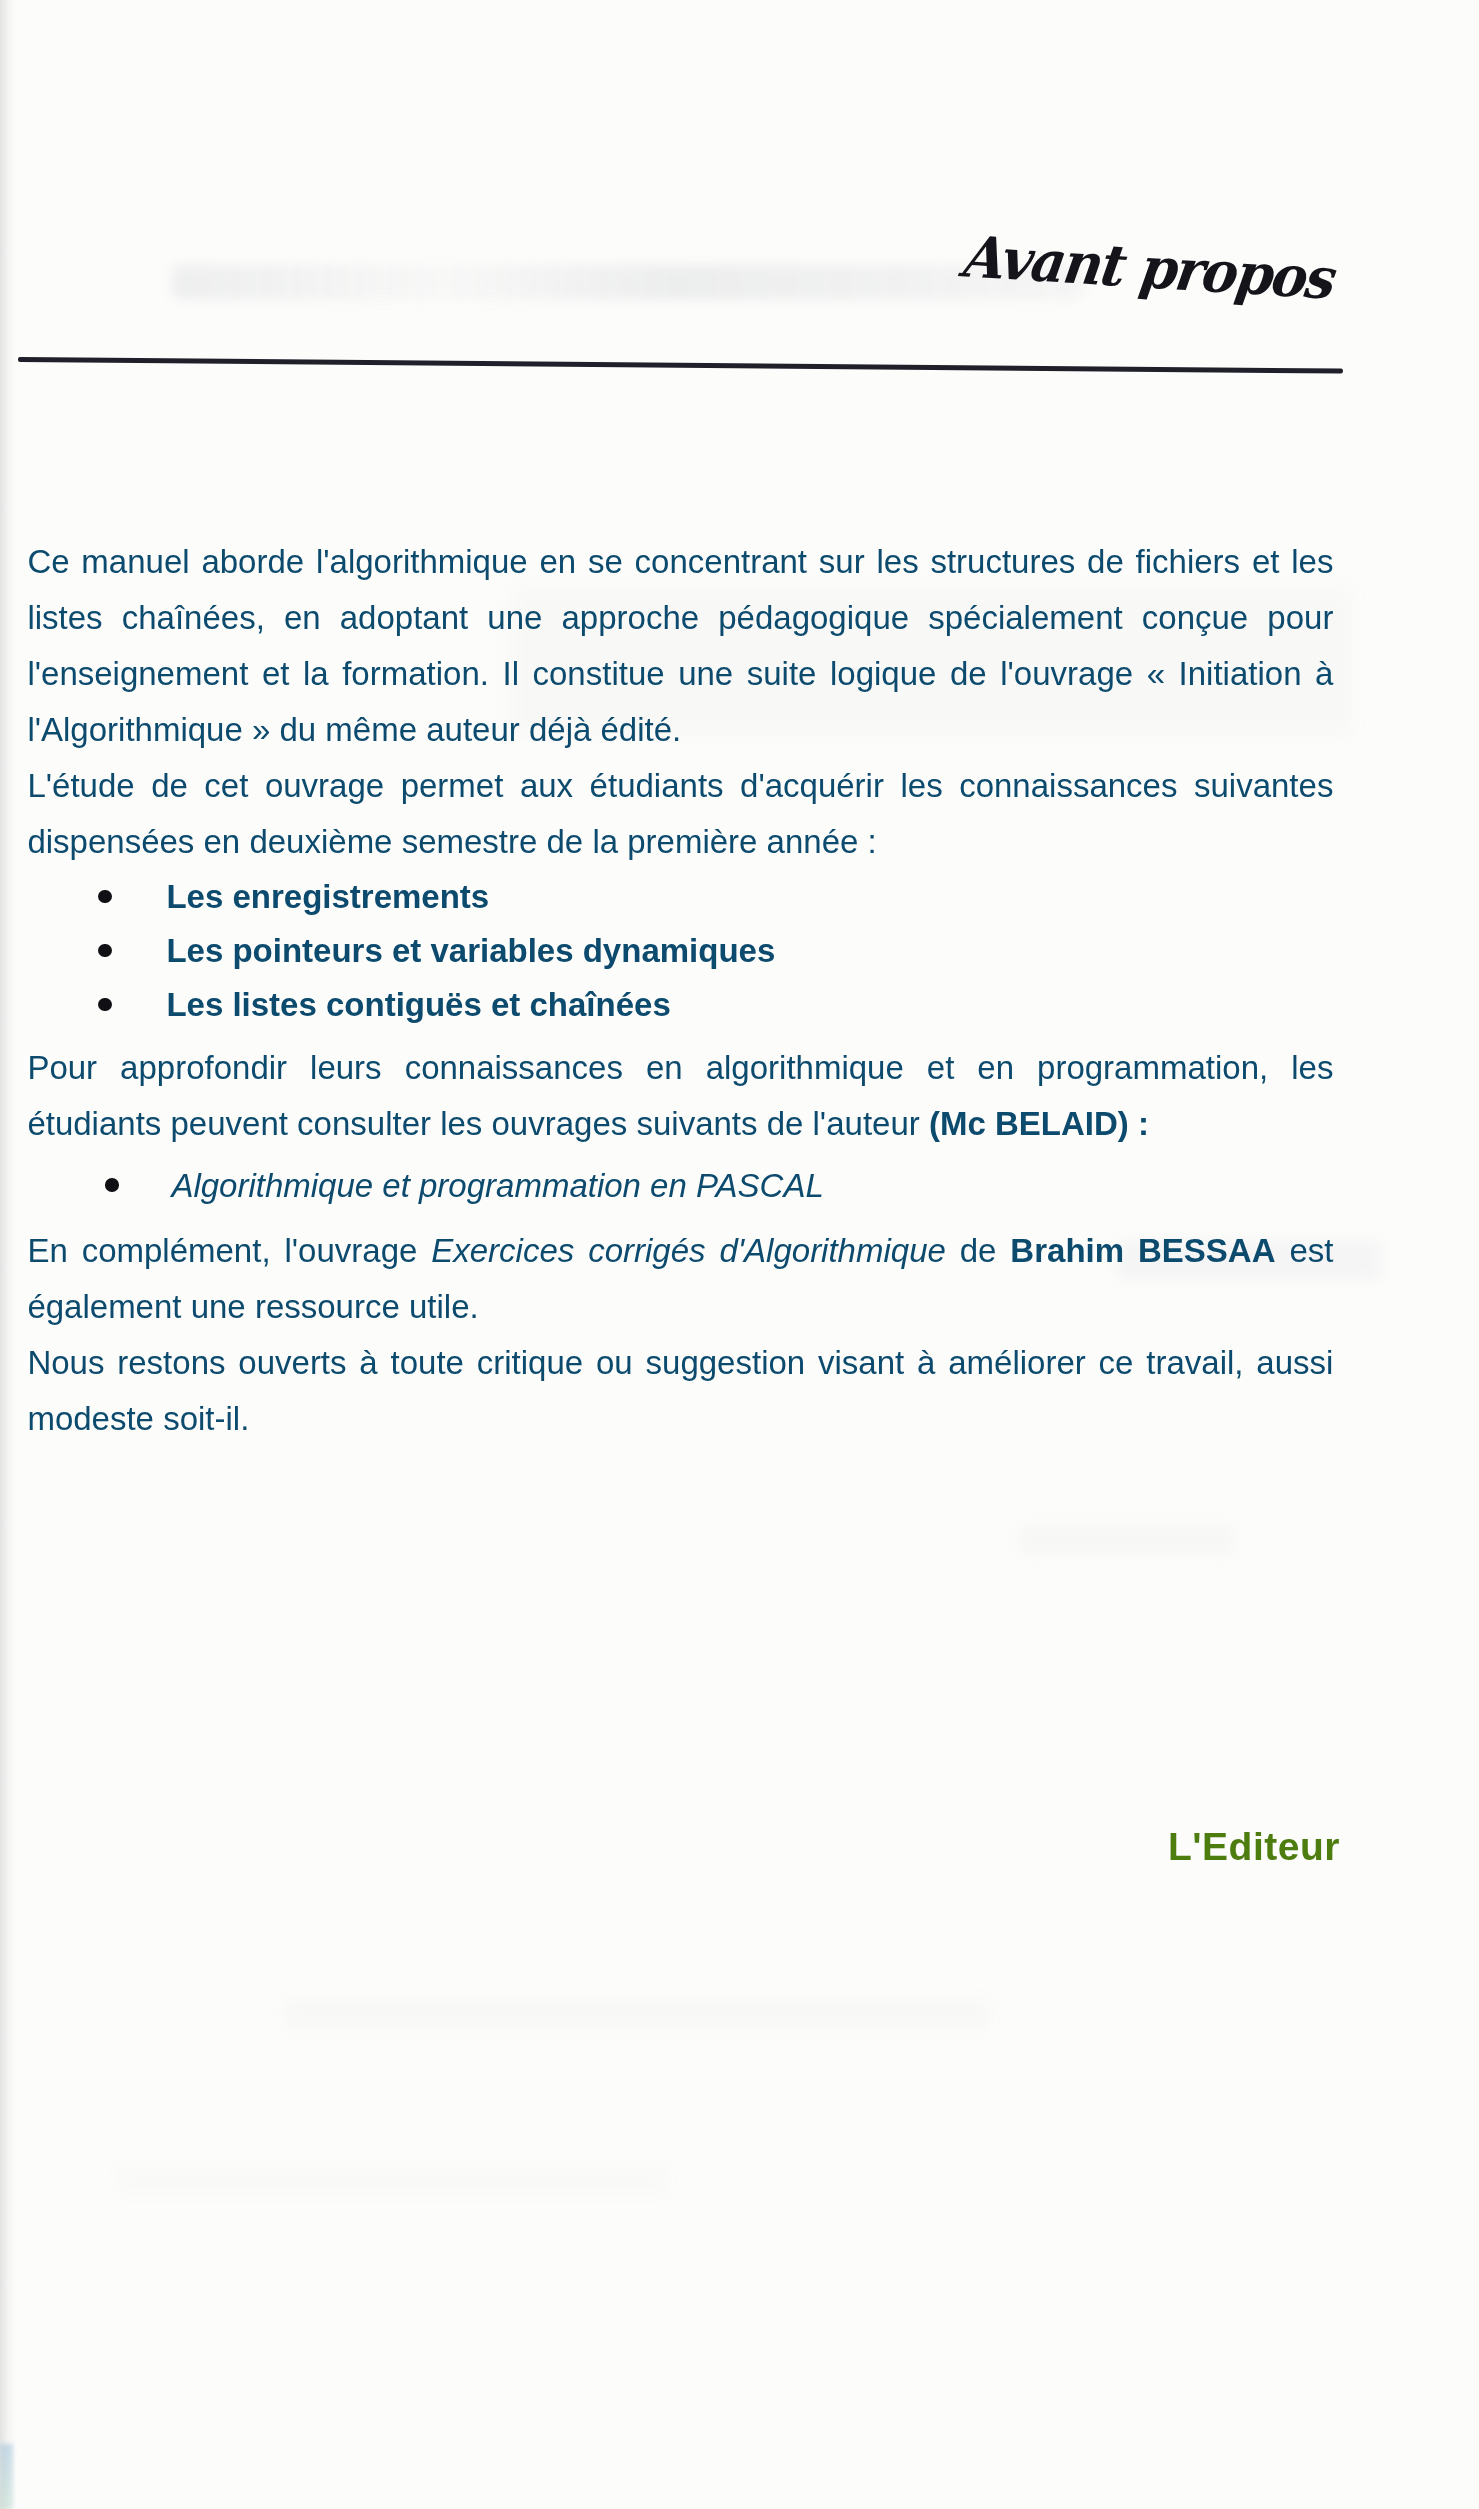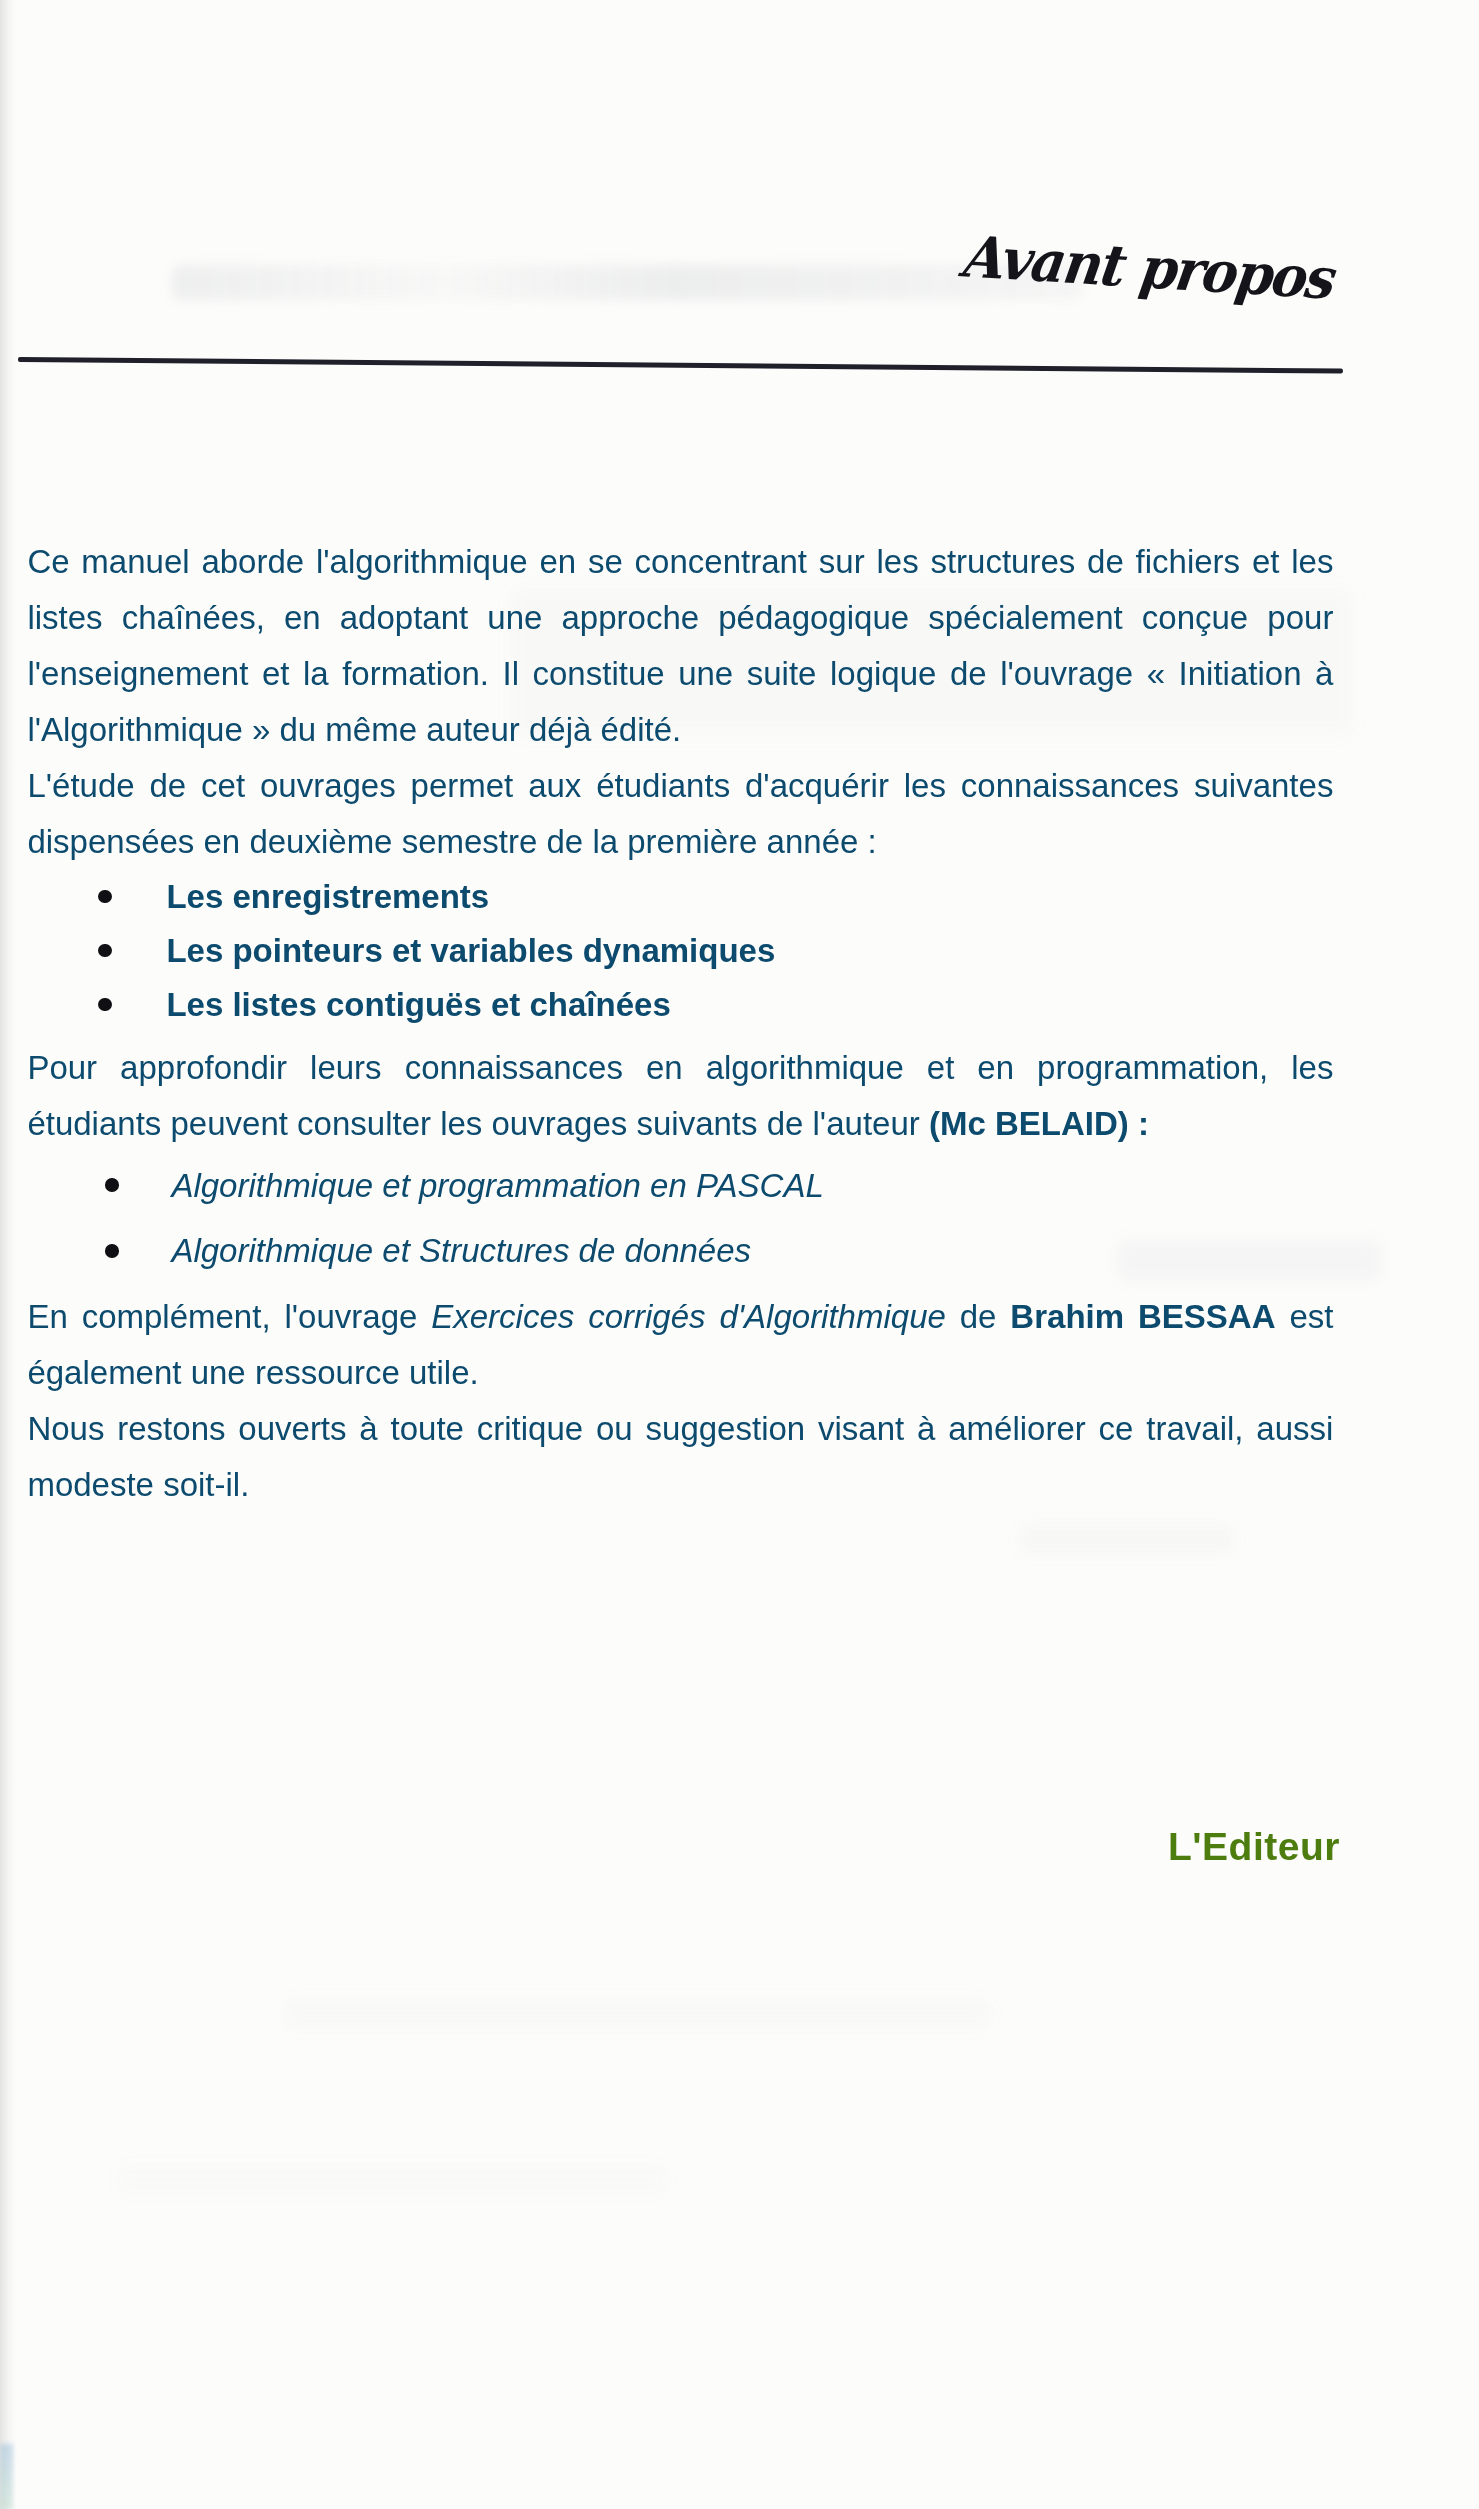--- a/index.html
+++ b/index.html
@@ -99,21 +99,21 @@
   <div class="ghost ghost-5"></div>
   <div class="ghost ghost-6"></div>
 
   <div class="chapter-title">Avant propos</div>
   <div class="rule"></div>
 
   <div class="body-col">
 
     <p class="p1">Ce manuel aborde l'algorithmique en se concentrant sur les structures de fichiers et les listes chaînées, en adoptant une approche pédagogique spécialement conçue pour l'enseignement et la formation. Il constitue une suite logique de l'ouvrage « Initiation à l'Algorithmique » du même auteur déjà édité.</p>
 
-    <p class="p2">L'étude de cet ouvrages permet aux étudiants d'acquérir les connaissances suivantes dispensées en deuxième semestre de la première année :</p>
+    <p class="p2">L'étude de cet ouvrage permet aux étudiants d'acquérir les connaissances suivantes dispensées en deuxième semestre de la première année :</p>
 
     <ul class="topics">
       <li>
         <span class="dot"></span>
         <span>Les enregistrements</span>
       </li>
       <li>
         <span class="dot"></span>
         <span>Les pointeurs et variables dynamiques</span>
       </li>
@@ -123,24 +123,20 @@
       </li>
     </ul>
 
     <p class="p3"><span>Pour approfondir leurs connaissances en algorithmique et en programmation, les étudiants peuvent consulter les ouvrages suivants de l'auteur </span><span class="b">(Mc BELAID) :</span></p>
 
     <ul class="books">
       <li>
         <span class="dot"></span>
         <span>Algorithmique et programmation en PASCAL</span>
       </li>
-      <li>
-        <span class="dot"></span>
-        <span>Algorithmique et Structures de données</span>
-      </li>
     </ul>
 
     <p class="p4"><span>En complément, l'ouvrage </span><span class="i">Exercices corrigés d'Algorithmique</span><span> de </span><span class="b">Brahim BESSAA</span><span> est également une ressource utile.</span></p>
 
     <p class="p5">Nous restons ouverts à toute critique ou suggestion visant à améliorer ce travail, aussi modeste soit-il.</p>
 
   </div>
 
   <div class="signature">L'Editeur</div>
 

